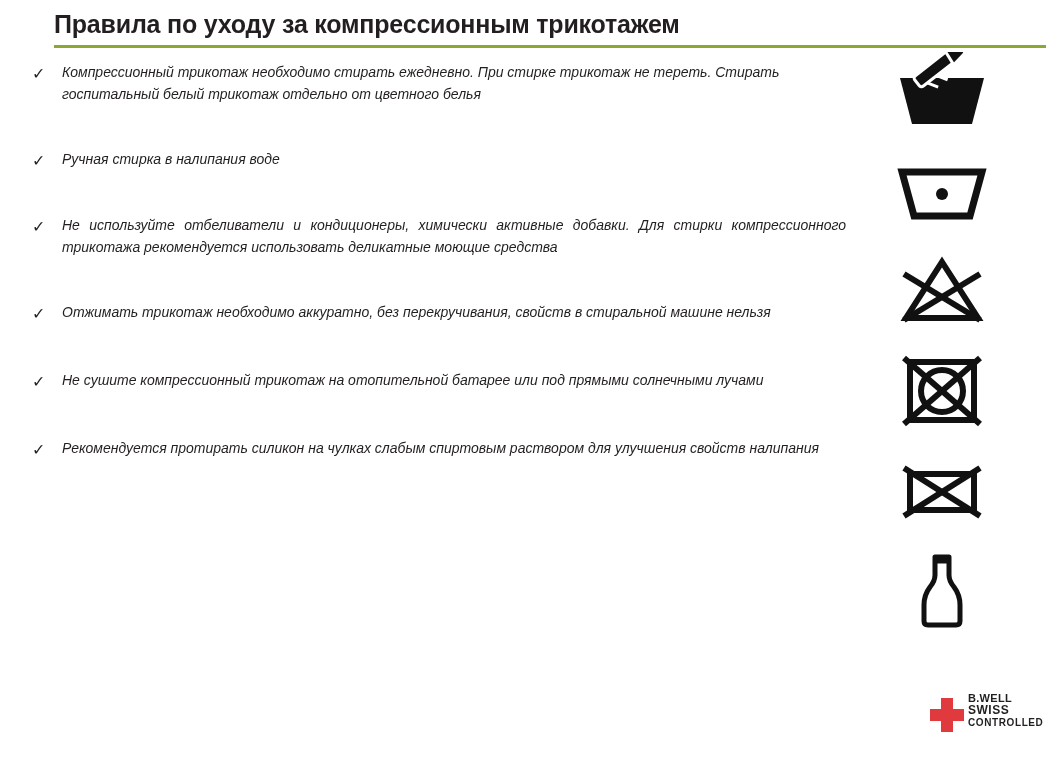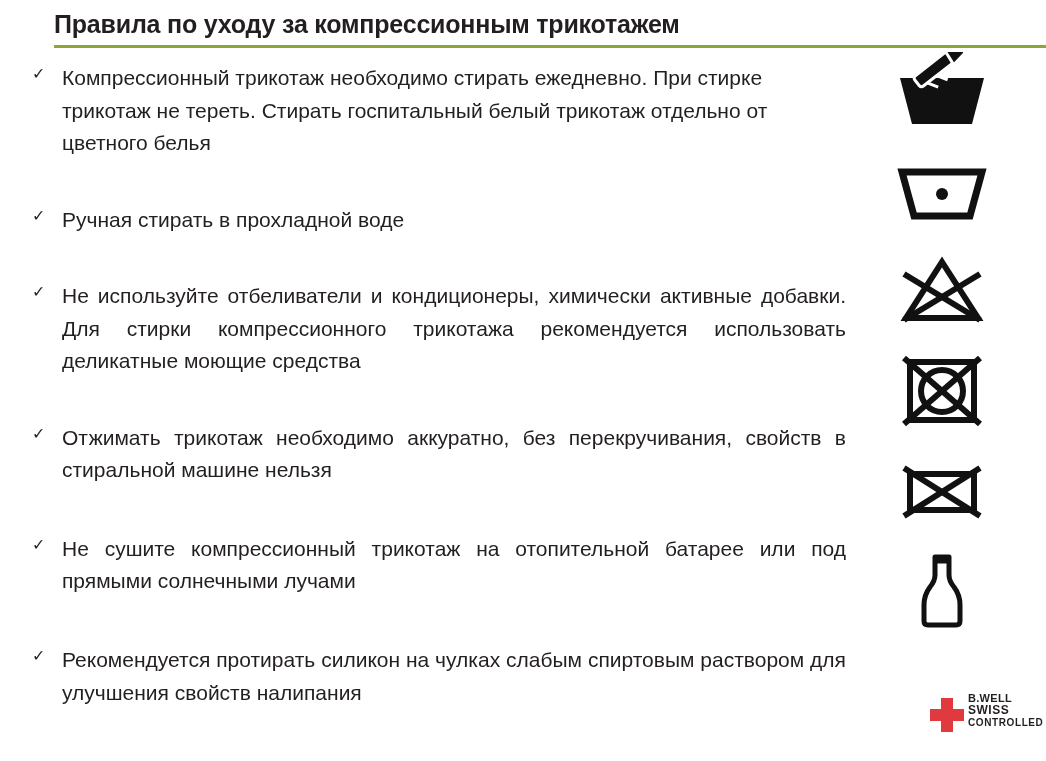--- a/index.html
+++ b/index.html
@@ -52,25 +52,26 @@
   }
   .rule-check {
     position: absolute;
     left: 6px;
     top: 2px;
     font-size: 16px;
     color: #231f20;
     line-height: 1.3;
   }
   .rule-text {
-    font-size: 21px;
+    font-size: 14px;
     line-height: 1.55;
     color: #231f20;
     text-align: justify;
     text-justify: inter-word;
+    font-style: italic;
   }
   .rule-text.nojust { text-align: left; }
 
   
   .r0 { margin-top: 4px; }
   .r1 { margin-top: 44px; }
   .r2 { margin-top: 44px; }
   .r3 { margin-top: 44px; }
   .r4 { margin-top: 46px; }
   .r5 { margin-top: 46px; }
@@ -155,21 +156,21 @@
 
 <div class="rules">
 
   <div class="rule r0">
     <span class="rule-check">✓</span>
     <div class="rule-text nojust">Компрессионный трикотаж необходимо стирать  ежедневно. При стирке трикотаж не тереть. Стирать госпитальный белый трикотаж отдельно от цветного белья</div>
   </div>
 
   <div class="rule r1">
     <span class="rule-check">✓</span>
-    <div class="rule-text nojust">Ручная стирать в прохладной воде</div>
+    <div class="rule-text nojust">Ручная стирка в налипания воде</div>
   </div>
 
   <div class="rule r2">
     <span class="rule-check">✓</span>
     <div class="rule-text">Не используйте отбеливатели и кондиционеры, химически активные добавки.  Для  стирки  компрессионного  трикотажа  рекомендуется использовать деликатные моющие средства</div>
   </div>
 
   <div class="rule r3">
     <span class="rule-check">✓</span>
     <div class="rule-text">Отжимать  трикотаж  необходимо    аккуратно,  без  перекручивания, свойств в стиральной машине нельзя</div>

